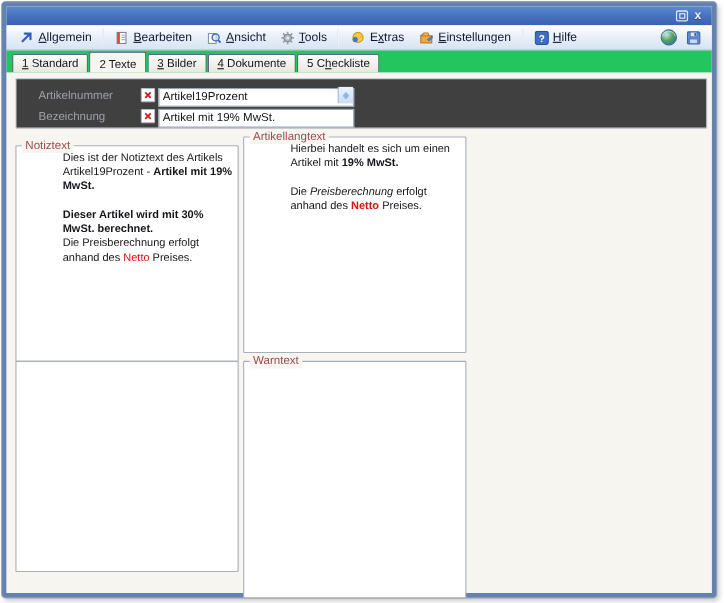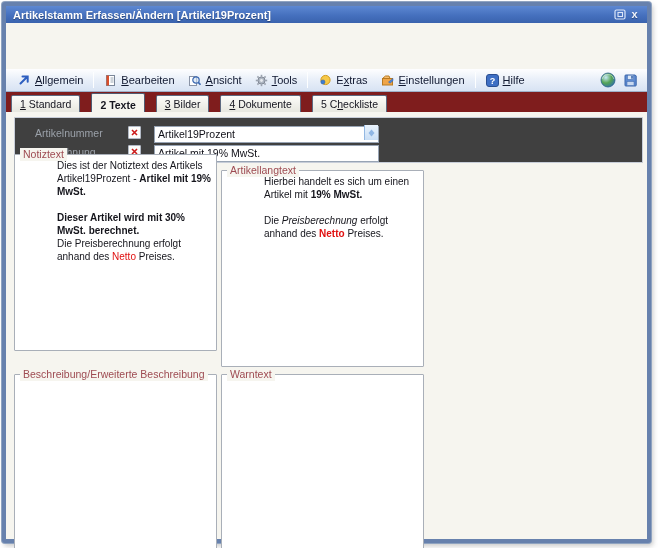--- a/index.html
+++ b/index.html
@@ -22,66 +22,65 @@
   }
   .titlebar .spacer { flex: 1; }
   .tb-ctrl { display: flex; align-items: center; justify-content: center; width: 15px; height: 14px; cursor: default; }
   .close-x { font-size: 11px; font-weight: bold; color: #F0F4FC; line-height: 1; }
 
   
   .toolbar {
     height: 23px; flex: 0 0 23px;
     background: linear-gradient(180deg,#FEFEFF 0%,#EAF0F9 45%,#D8E3F3 100%);
     border-bottom: 1px solid #9FB0C8;
-    display: flex; align-items: center; padding: 0 6px 0 6px; gap: 1px; margin-top: 46px;
+    display: flex; align-items: center; padding: 0 6px 0 6px; gap: 1px;
   }
   .menu-item {
     display: flex; align-items: center; gap: 4px;
     padding: 2px 6px; font-size: 11px; color: #101830; cursor: default;
     border-radius: 2px;
   }
   .menu-item u { text-decoration: underline; }
   .mb-sep { width: 1px; height: 16px; background: #B4C1D4; border-right: 1px solid #FDFEFF; margin: 0 3px; }
   .toolbar .right { margin-left: auto; display: flex; align-items: center; gap: 7px; padding-right: 3px; }
   .icon { display: inline-flex; align-items: center; justify-content: center; }
 
   
   .tabstrip {
-    height: 20px; flex: 0 0 20px; background: #7f1d1d;
-    display: flex; align-items: flex-end; padding-left: 5px; gap: 10px;
+    height: 20px; flex: 0 0 20px; background: #22c55e;
+    display: flex; align-items: flex-end; padding-left: 5px;
   }
   .tab {
     font-size: 10.5px; color: #15151F; padding: 2px 8px 2px 8px; margin-right: 1px;
     background: linear-gradient(180deg,#FCFCF9 0%,#E7E7DF 100%);
     border: 1px solid #5E6A80; border-bottom: none;
     border-radius: 2px 2px 0 0; height: 17px; cursor: default; white-space: nowrap;
   }
   .tab.active {
     background: #F6F5EF; height: 19px; padding-top: 5px;
     border-color: #505C72;
-    font-weight: bold;
   }
   .tab u { text-decoration: underline; }
 
   
   .content { flex: 1; position: relative; background: #F6F5EF; }
 
   .fieldpanel {
     position: absolute; left: 8px; top: 5px; width: 629px; height: 46px;
     border: 1px solid #C7CDD8; background: #404040; border-radius: 1px;
   }
   .frow { position: absolute; left: 0; right: 0; height: 17px; display: flex; align-items: center; }
   .frow.r1 { top: 6px; } .frow.r2 { top: 25px; }
   .flabel { position: absolute; left: 20px; width: 100px; font-size: 10.5px; color: #9BA1A9; }
   .clearbtn {
     position: absolute; left: 113px; width: 13px; height: 13px;
     background: #FDFDFB; border: 1px solid #B3BAC6; border-radius: 1px;
     display: flex; align-items: center; justify-content: center; cursor: default;
   }
-  .fwrap { position: absolute; left: 139px; width: 225px; height: 17px; }
+  .fwrap { position: absolute; left: 129px; width: 178px; height: 17px; }
   .finput {
     width: 100%; height: 17px; border: 1px solid #98A4B4; background: #fff;
     font-family: "Liberation Sans", sans-serif; font-size: 10.5px; color: #101018;
     padding: 0 3px; outline: none;
   }
   .spinner {
     position: absolute; right: 1px; top: 1px; width: 14px; height: 15px;
     background: linear-gradient(180deg,#EAF3FC,#C9DEF5);
     border-left: 1px solid #93B8E2; display: flex; align-items: center; justify-content: center;
     cursor: default;
@@ -91,33 +90,32 @@
   .group {
     position: absolute; border: 1px solid #A9AFB8; background: #FFFFFF; border-radius: 1px;
   }
   .legend {
     position: absolute; top: -7px; left: 5px; padding: 0 3px;
     font-size: 10.5px; color: #9E4B52; background: #F6F5EF; line-height: 13px; white-space: nowrap;
   }
   .gbody { position: absolute; inset: 3px 3px 3px 3px; overflow: hidden; font-size: 10px; line-height: 13px; color: #15151C; padding: 1px 2px; margin-left: 37px; }
   .rt-line { min-height: 13px; }
 
-  .grp-notiz  { left: 8px;   top: 42px;  width: 203px; height: 197px; }
+  .grp-notiz  { left: 8px;   top: 66px;  width: 203px; height: 197px; }
   .grp-lang   { left: 215px; top: 58px;  width: 203px; height: 197px; }
   .grp-kurz   { left: 423px; top: 58px;  width: 204px; height: 194px; }
   .grp-beschr { left: 8px;   top: 262px; width: 203px; height: 192px; }
-  .grp-warn   { left: 215px; top: 262px; width: 203px; height: 192px; }
+  .grp-warn   { left: 215px; top: 262px; width: 203px; height: 216px; }
 </style>
 </head>
 <body>
 
 <div class="window">
 
   <div class="titlebar">
-    <span>Artikelstamm Erfassen/Ändern [Artikel19Prozent]</span>
     <span class="spacer"></span>
     <span class="tb-ctrl">
       <span class="icon">
         <svg width="12" height="11">
             <rect x="1" y="1" width="10" height="9" rx="1.5" fill="none" stroke="#DCE6F8" stroke-width="1.2"></rect>
             <rect x="4" y="3.5" width="4.5" height="4" fill="none" stroke="#DCE6F8" stroke-width="1.1"></rect>
           </svg>
       </span>
     </span>
     <span class="tb-ctrl">
@@ -286,21 +284,20 @@
       <span class="legend">Artikellangtext</span>
       <div class="gbody">
           <div class="rt-line"><span>Hierbei handelt es sich um einen Artikel mit </span><span style="font-weight: bold;">19% MwSt.</span></div>
           <div class="rt-line">&nbsp;</div>
           <div class="rt-line"><span>Die </span><span style="font-style: italic;">Preisberechnung</span><span> erfolgt anhand des </span><span style="font-weight: bold; color: rgb(224, 16, 16);">Netto</span><span> Preises.</span></div>
         </div>
     </div>
 
 
     <div class="group grp-beschr">
-      <span class="legend">Beschreibung/Erweiterte Beschreibung</span>
       <div class="gbody"></div>
     </div>
 
     <div class="group grp-warn">
       <span class="legend">Warntext</span>
       <div class="gbody"></div>
     </div>
 
   </div>
 </div>

